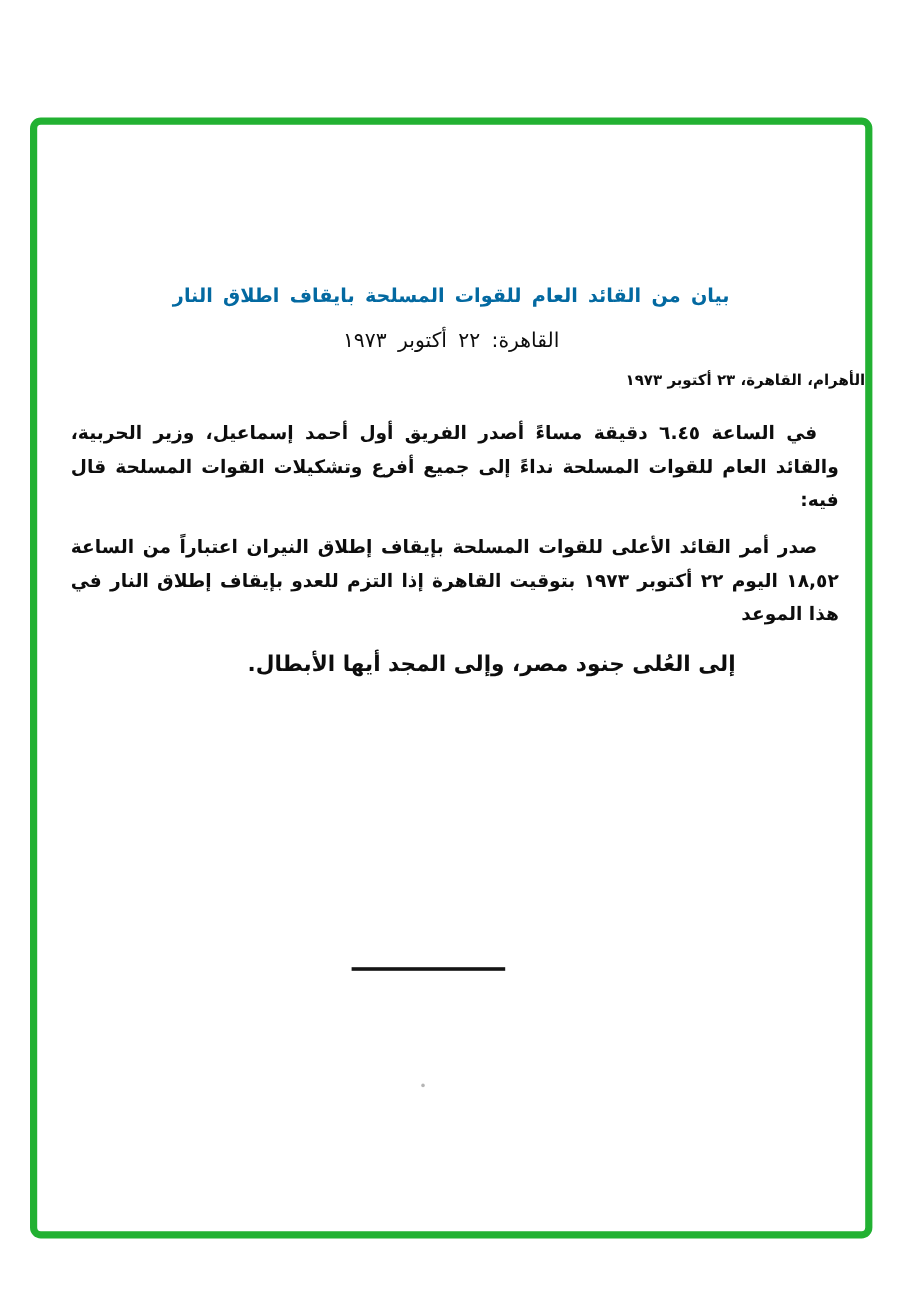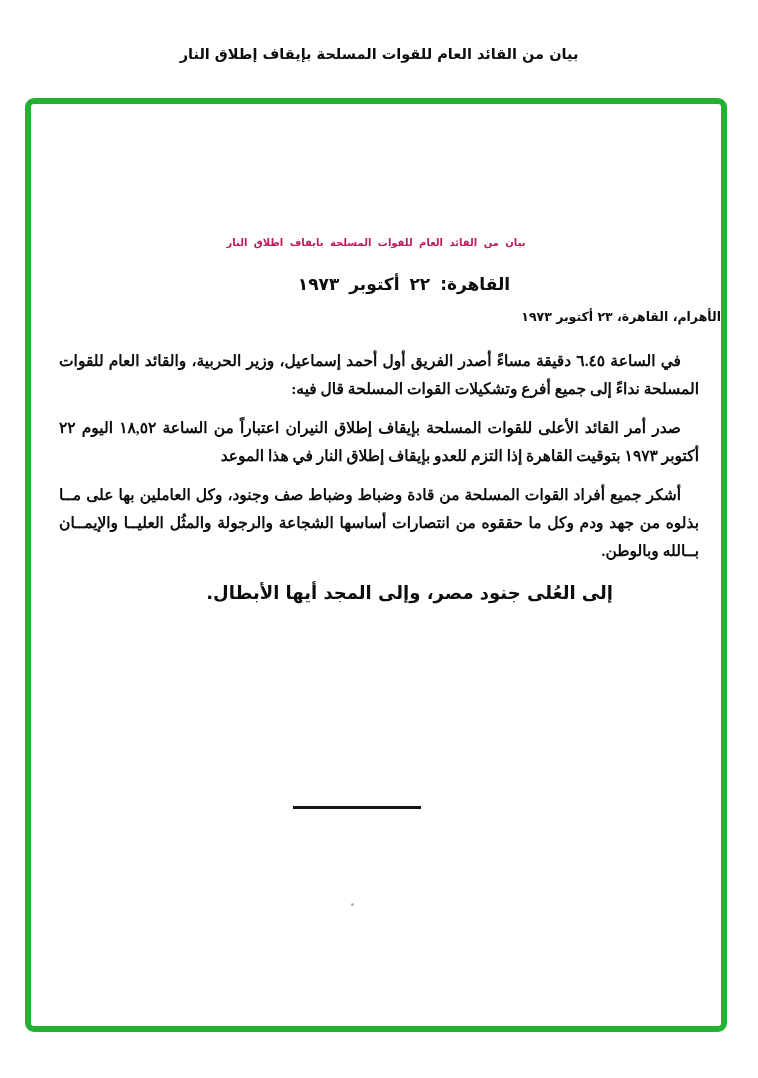--- a/index.html
+++ b/index.html
@@ -38,40 +38,39 @@
     border-radius: 9px;
     background: #ffffff;
   }
   .scan-title {
     position: absolute;
     top: 133px;
     left: 0;
     width: 100%;
     text-align: center;
     direction: rtl;
-    font-size: 10px;
+    font-size: 16px;
     font-weight: bold;
-    color: #be185d;
+    color: #0369a1;
     letter-spacing: 1px;
     filter: blur(0.4px);
     word-spacing: 3px;
   }
   .dateline {
     position: absolute;
     top: 170px;
     left: 0;
     width: 100%;
     text-align: center;
     direction: rtl;
     font-size: 17px;
-    font-weight: bold;
+    font-weight: normal;
     color: #0d0d0d;
     letter-spacing: 2px;
     word-spacing: 4px;
-    padding-left: 28px;
   }
   .source-line {
     position: absolute;
     top: 205px;
     left: 0;
     width: 100%;
     text-align: right;
     direction: rtl;
     font-size: 12.5px;
     font-weight: bold;
@@ -86,21 +85,20 @@
     direction: rtl;
     font-size: 15.5px;
     font-weight: bold;
     color: #0d0d0d;
     line-height: 28px;
   }
   .body-text p {
     margin: 0 0 11px 0;
     text-align: justify;
     text-indent: 18px;
-    font-family: Liberation Serif, serif;
   }
   .closing-line {
     margin-top: 14px;
     direction: rtl;
     text-align: right;
     padding-right: 86px;
     font-size: 18px;
     font-weight: bold;
     color: #0d0d0d;
     line-height: 28px;
@@ -121,34 +119,32 @@
     height: 3px;
     background: #b5b5b5;
     border-radius: 50%;
   }
 </style>
 </head>
 <body>
 
 <div class="page">
 
-  <div class="top-header">بيان من القائد العام للقوات المسلحة بإيقاف إطلاق النار</div>
 
   <div class="green-frame">
 
     <div class="scan-title">بيان من القائد العام للقوات المسلحة بايقاف اطلاق النار</div>
 
     <div class="dateline">القاهرة: ٢٢ أكتوبر ١٩٧٣</div>
 
     <div class="source-line">الأهرام، القاهرة، ٢٣ أكتوبر ١٩٧٣</div>
 
     <div class="body-text">
       <p>في الساعة ٦.٤٥ دقيقة مساءً أصدر الفريق أول أحمد إسماعيل، وزير الحربية، والقائد العام للقوات المسلحة نداءً إلى جميع أفرع وتشكيلات القوات المسلحة قال فيه:</p>
       <p>صدر أمر القائد الأعلى للقوات المسلحة بإيقاف إطلاق النيران اعتباراً من الساعة ١٨,٥٢ اليوم ٢٢ أكتوبر ١٩٧٣ بتوقيت القاهرة إذا التزم للعدو بإيقاف إطلاق النار في هذا الموعد</p>
-      <p>أشكر جميع أفراد القوات المسلحة من قادة وضباط وضباط صف وجنود، وكل العاملين بها على مــا بذلوه من جهد ودم وكل ما حققوه من انتصارات أساسها الشجاعة والرجولة والمثُل العليــا والإيمــان بــالله وبالوطن.</p>
       <div class="closing-line">إلى العُلى جنود مصر، وإلى المجد أيها الأبطال.</div>
     </div>
 
     <div class="signature-divider"></div>
     <div class="scan-speck"></div>
 
   </div>
 
 </div>
 

